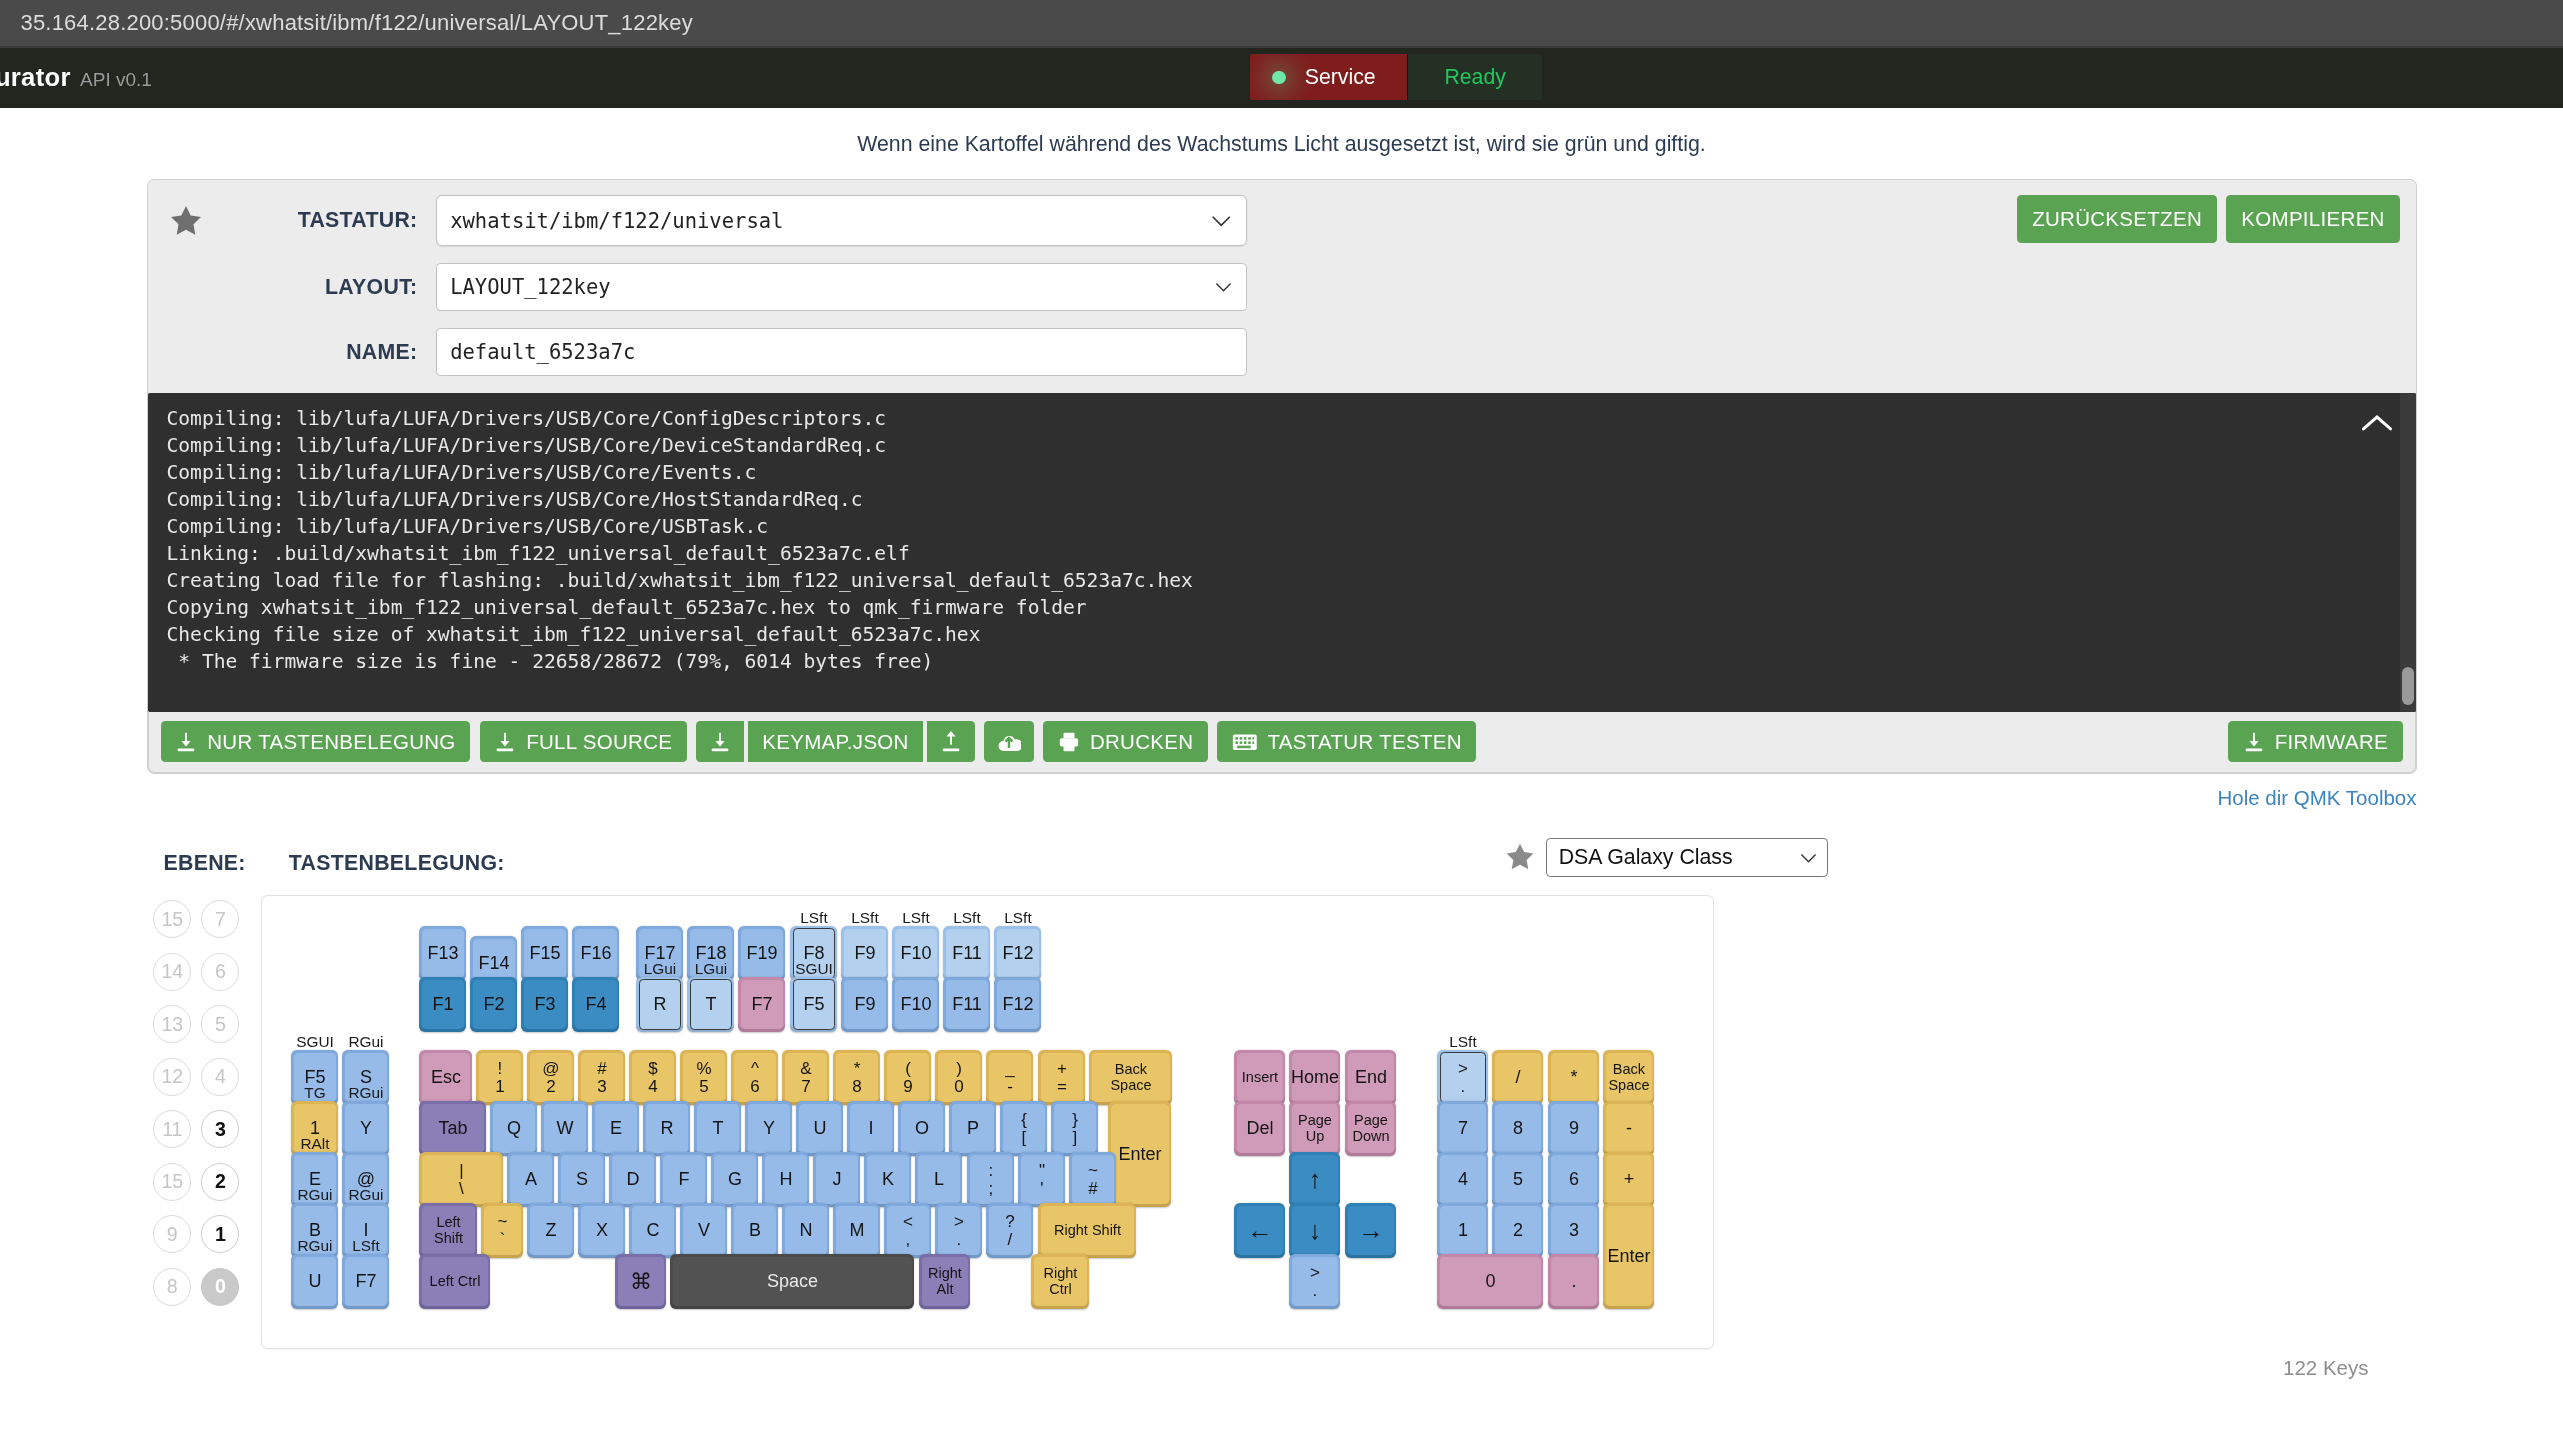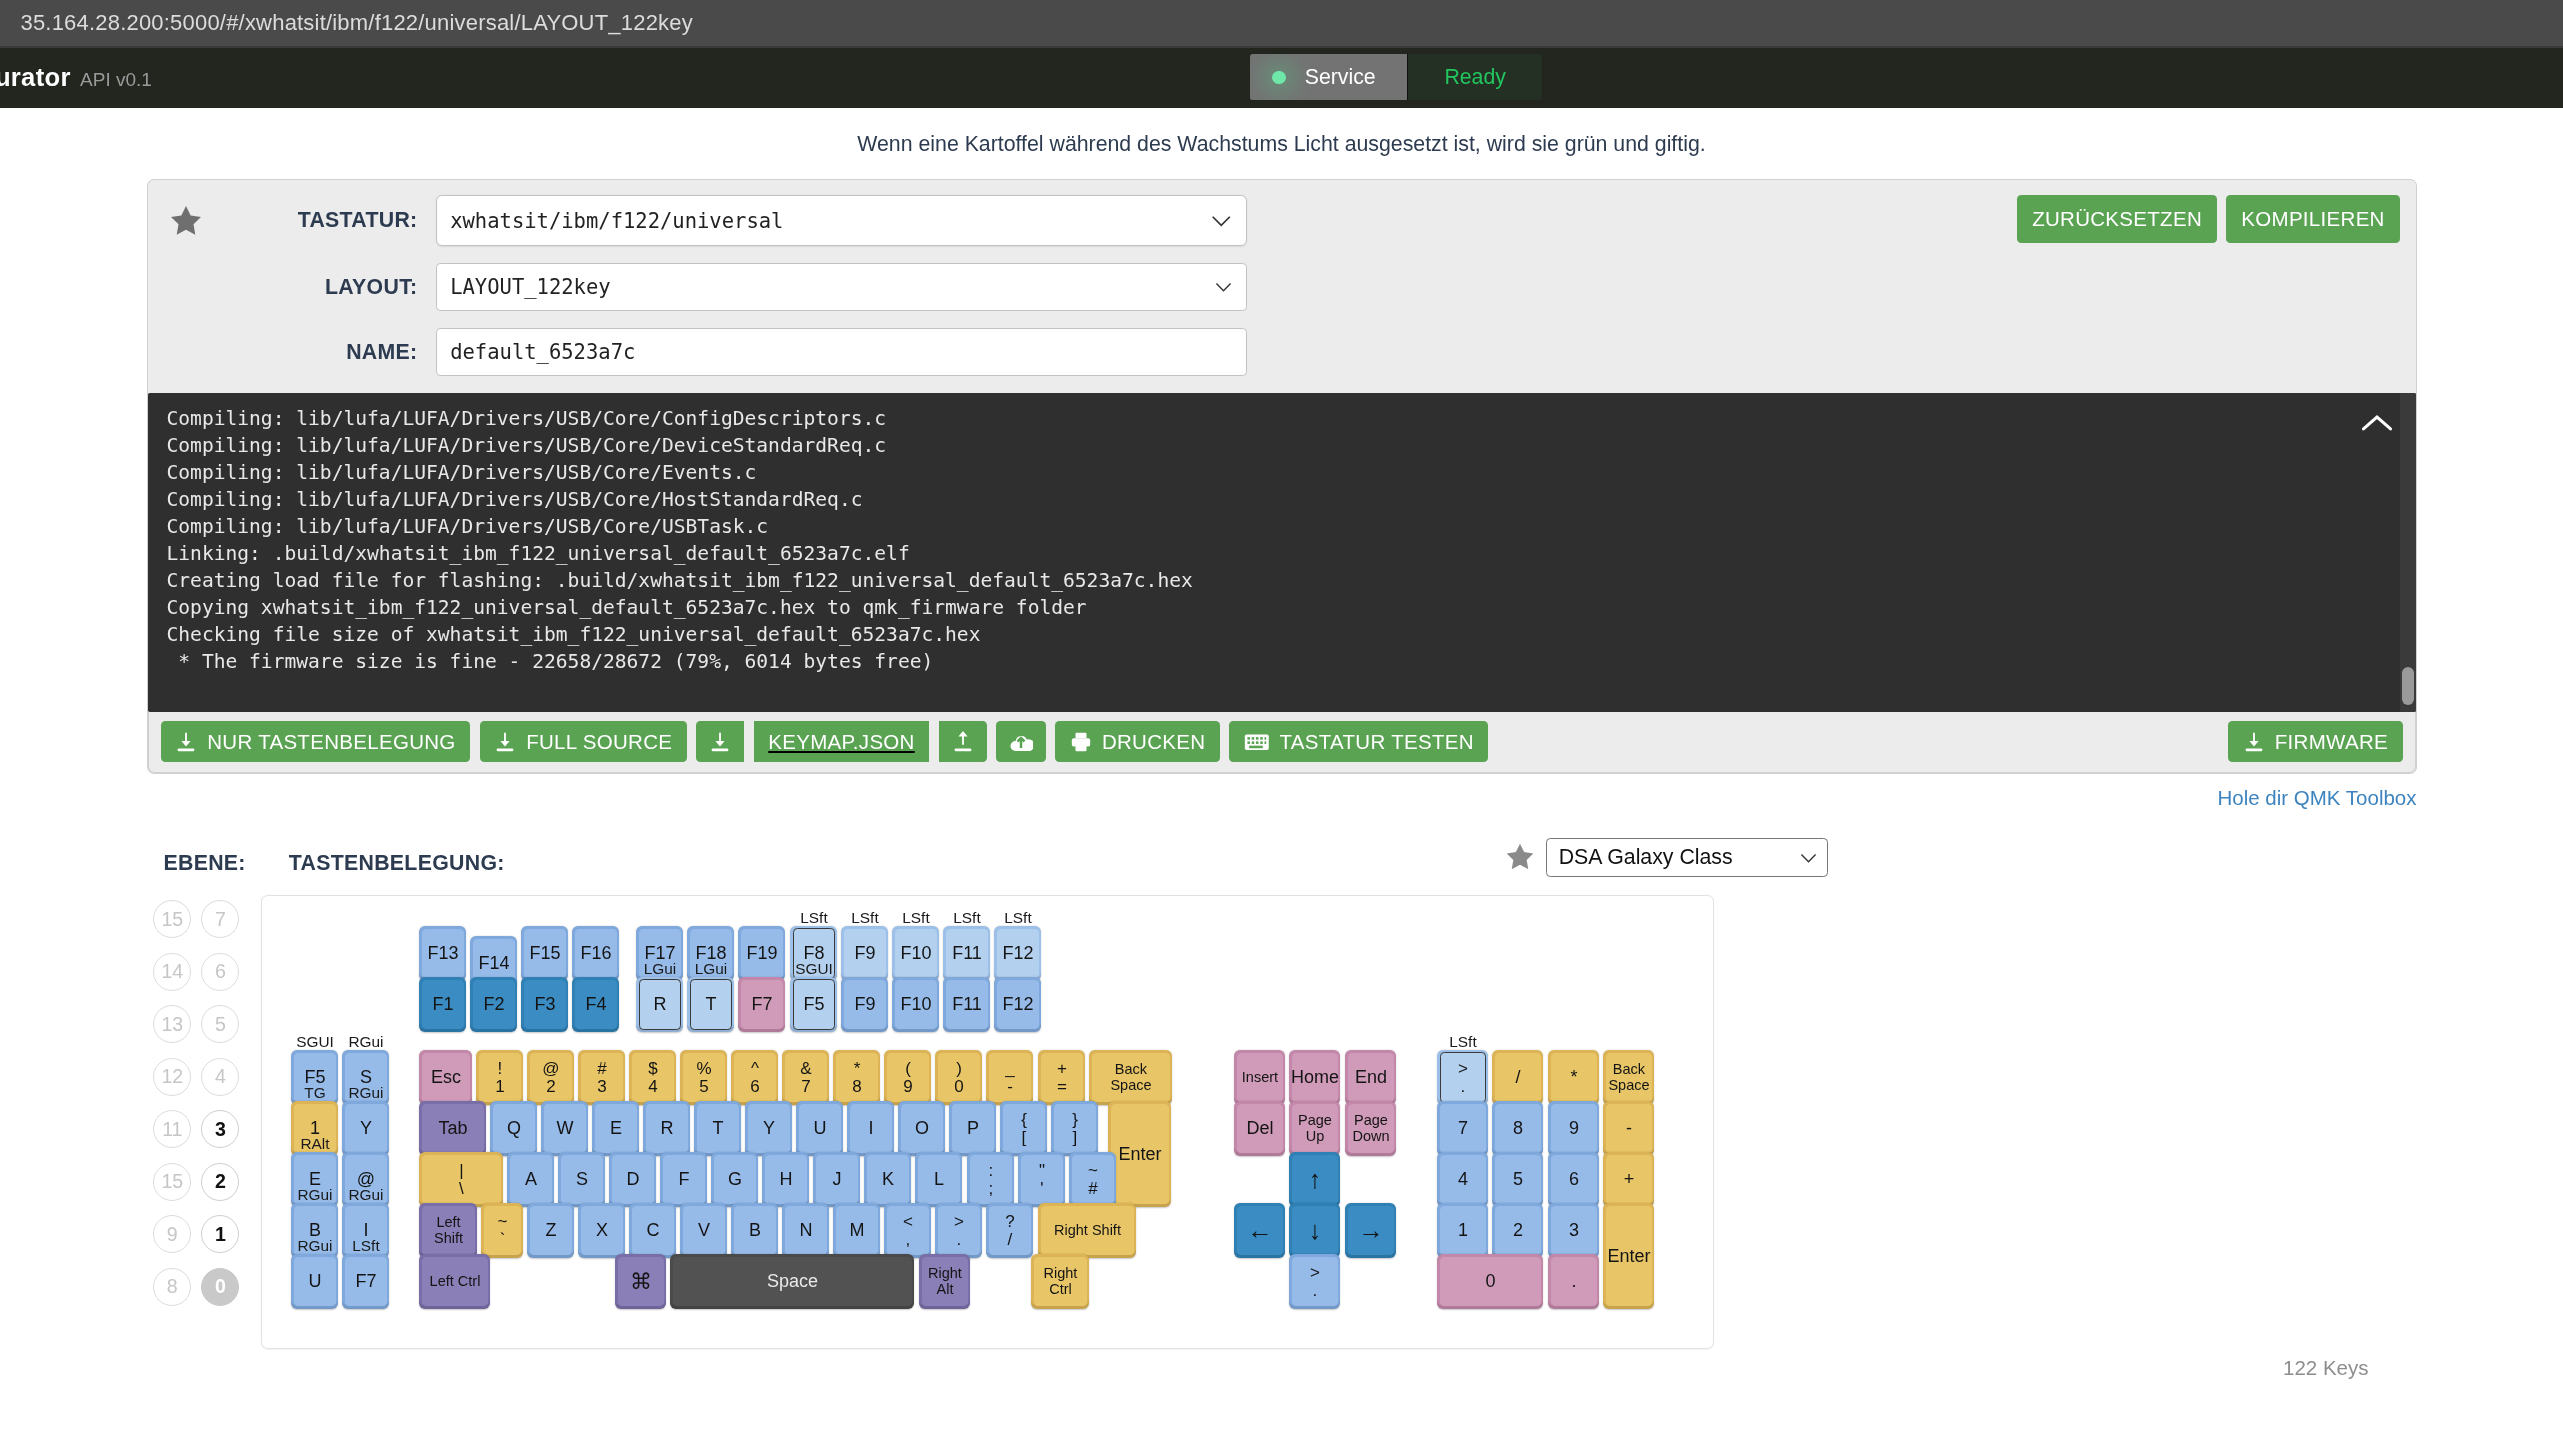--- a/index.html
+++ b/index.html
@@ -21,21 +21,21 @@
     height:60px;background:#22261f;display:flex;align-items:center;position:relative;
   }
   .brand{display:flex;align-items:baseline;padding-left:0;margin-left:-5.1px;}
   .brand .name{color:#ffffff;font-size:25.6px;font-weight:700;letter-spacing:0.3px;}
   .brand .ver{color:#9a9a9a;font-size:19px;margin-left:9.4px;}
   .statuswrap{
     position:absolute;left:1250px;top:6.8px;display:flex;height:46px;
     border-radius:2.6px;overflow:hidden;
   }
   .status-a{
-    background:#737373;display:flex;align-items:center;padding:0 31px 0 22px;
+    background:#7f1d1d;display:flex;align-items:center;padding:0 31px 0 22px;
     position:relative;
     justify-content:space-between;
   }
   .status-dot{
     width:13.7px;height:13.7px;border-radius:50%;background:#6ee7a8;margin-right:19px;
     box-shadow:0 0 22px 10.2px rgba(80,220,140,.28);
   }
   .status-a .txt{color:#ffffff;font-size:21.3px;}
   .status-div{width:1.7px;background:#0d120d;}
   .status-b{background:#233023;display:flex;align-items:center;padding:0 36px;}
@@ -103,21 +103,21 @@
   .tbtn{
     background:#5aa352;color:#fff;border:none;border-radius:4.3px;
     display:flex;align-items:center;gap:10.2px;padding:11px 14.5px;cursor:pointer;
     font-size:20.5px;letter-spacing:0.3px;font-family:"Liberation Sans",sans-serif;
     height:41px;box-sizing:border-box;
   }
   .tbtn.icononly{padding:11px 12.8px;}
   .tbtn .ic{display:flex;align-items:center;}
   .tbtn svg{display:block;}
   .tbtn.right{margin-left:auto;}
-  .tbsplit{display:flex;gap:10px;text-decoration:underline;}
+  .tbsplit{display:flex;gap:4px;}
   .tbsplit .tbtn{border-radius:0;}
   .tbsplit .tbtn:first-child{border-radius:4.3px 0 0 4.3px;}
   .tbsplit .tbtn:last-child{border-radius:0 4.3px 4.3px 0;}
   
   .toolboxlink{
     text-align:right;color:#3d84bf;font-size:20.5px;margin-top:12px;cursor:pointer;
   }
   
   .keymap-head{display:flex;align-items:center;margin-top:32px;position:relative;height:43px;}
   .kh-lbl{color:#2d3b50;font-weight:700;font-size:21.3px;letter-spacing:0.3px;}

